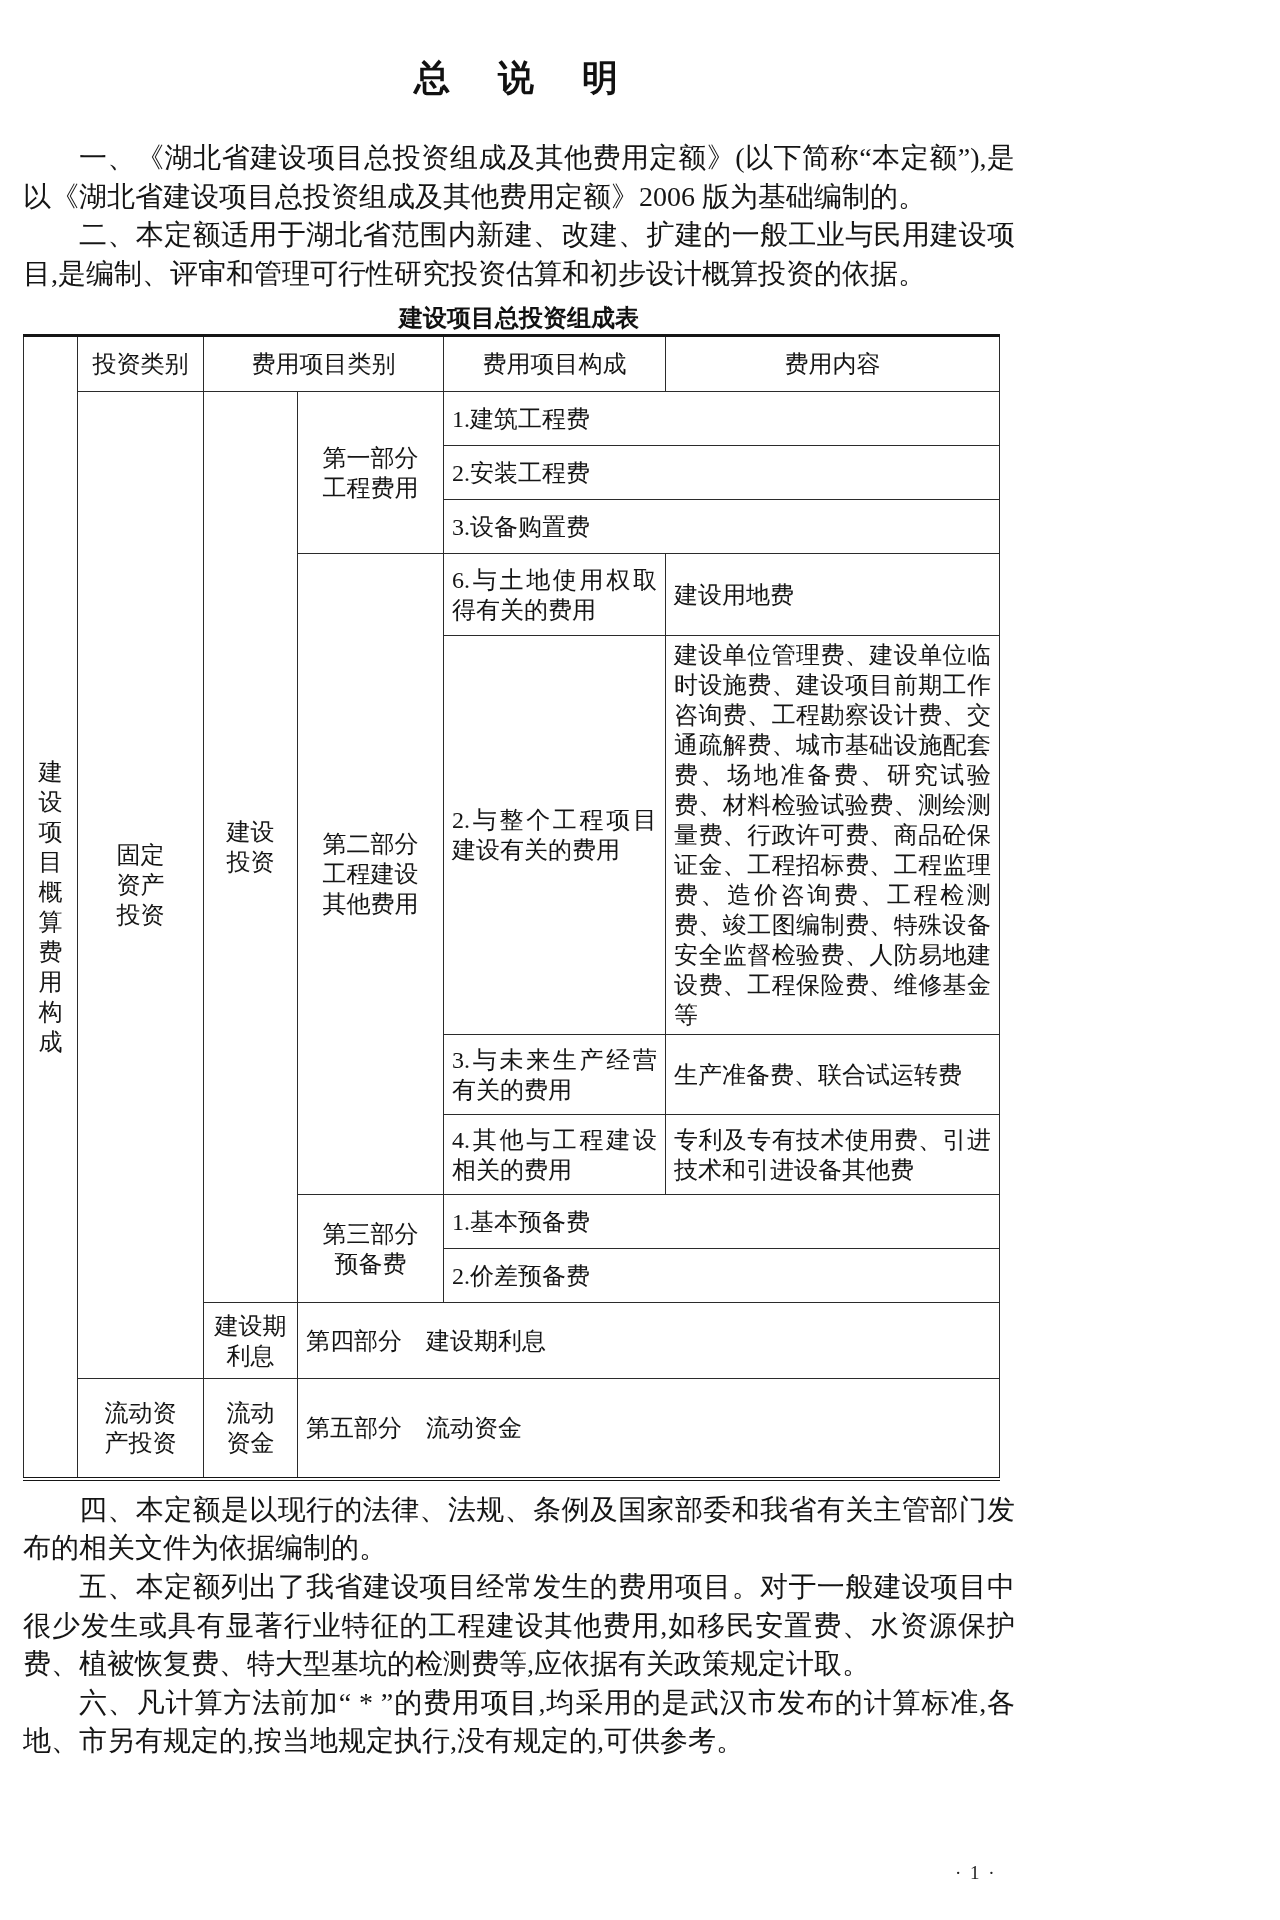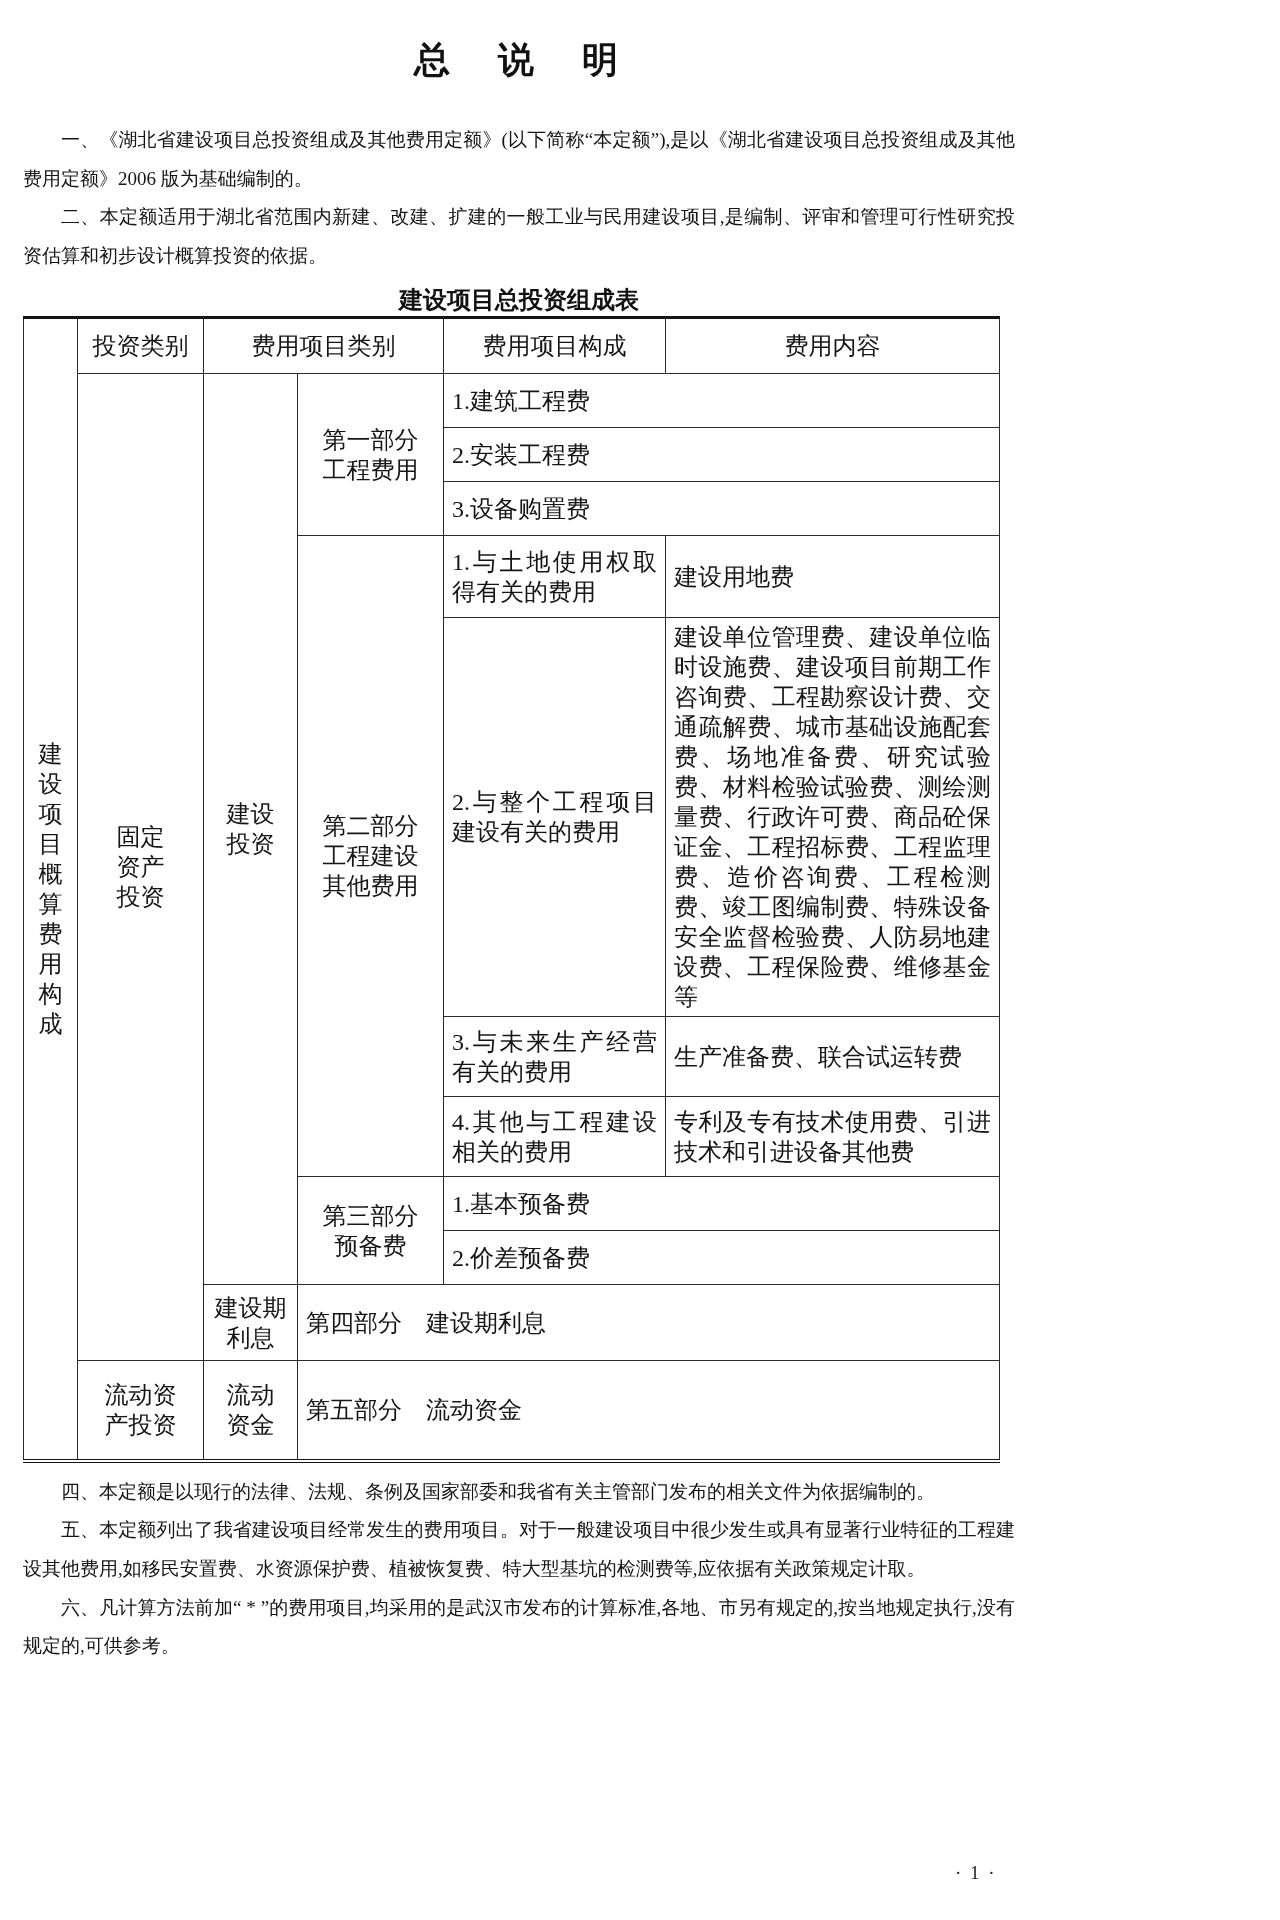--- a/index.html
+++ b/index.html
@@ -6,34 +6,34 @@
   .page{
     position:relative;
     width:1280px;height:1920px;
     background:#ffffff;
     color:#1b1b1b;
     font-family:"Liberation Serif","DejaVu Serif",serif;
     overflow:hidden;
   }
   .content{
     width:992px;
-    padding:36px 0 0 23px;
+    padding:54px 0 0 23px;
     box-sizing:content-box;
   }
   .doc-title{
     text-align:center;
     font-family:"Liberation Sans","DejaVu Sans",sans-serif;
     font-weight:bold;
     font-size:36px;
     letter-spacing:6px;
     color:#111;
     margin:0 0 36px 0;
   }
   .para{
-    font-size:19px;
+    font-size:28px;
     line-height:38.6px;
     text-align:justify;
     text-indent:2em;
     margin:0;
     color:#151515;
   }
   .table-caption{
     text-align:center;
     font-family:"Liberation Sans","DejaVu Sans",sans-serif;
     font-weight:bold;
@@ -135,21 +135,21 @@
           <td class="cell-left item-cell" colspan="2">2.安装工程费</td>
         </tr>
         <tr style="height:54px">
           <td class="cell-left item-cell" colspan="2">3.设备购置费</td>
         </tr>
 
         <tr style="height:82px">
           <td class="vert pre" rowspan="4">第二部分
 工程建设
 其他费用</td>
-          <td class="comp-cell">1.与土地使用权取得有关的费用</td>
+          <td class="comp-cell">6.与土地使用权取得有关的费用</td>
           <td class="content-cell">建设用地费</td>
         </tr>
         <tr style="height:358px">
           <td class="comp-cell">2.与整个工程项目建设有关的费用</td>
           <td class="content-cell">建设单位管理费、建设单位临时设施费、建设项目前期工作咨询费、工程勘察设计费、交通疏解费、城市基础设施配套费、场地准备费、研究试验费、材料检验试验费、测绘测量费、行政许可费、商品砼保证金、工程招标费、工程监理费、造价咨询费、工程检测费、竣工图编制费、特殊设备安全监督检验费、人防易地建设费、工程保险费、维修基金等</td>
         </tr>
         <tr style="height:80px">
           <td class="comp-cell">3.与未来生产经营有关的费用</td>
           <td class="content-cell">生产准备费、联合试运转费</td>
         </tr>

